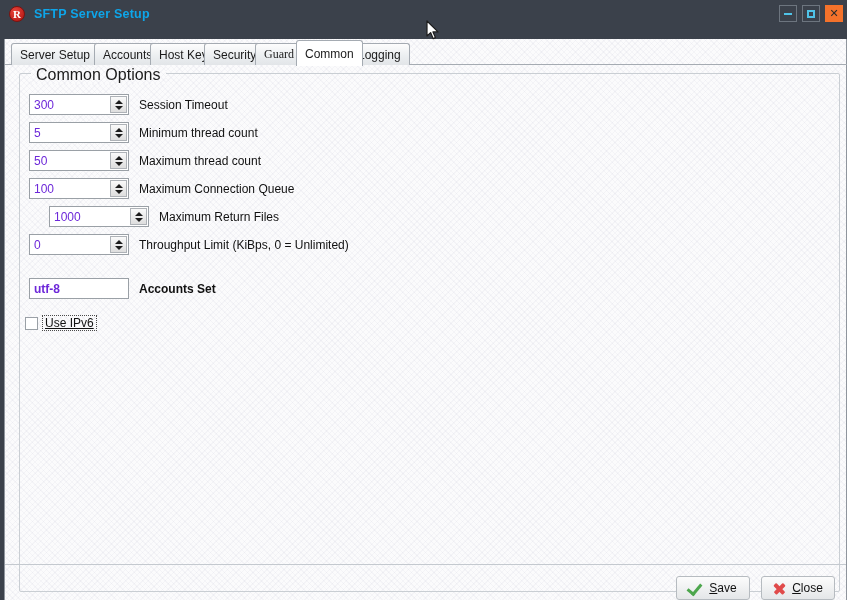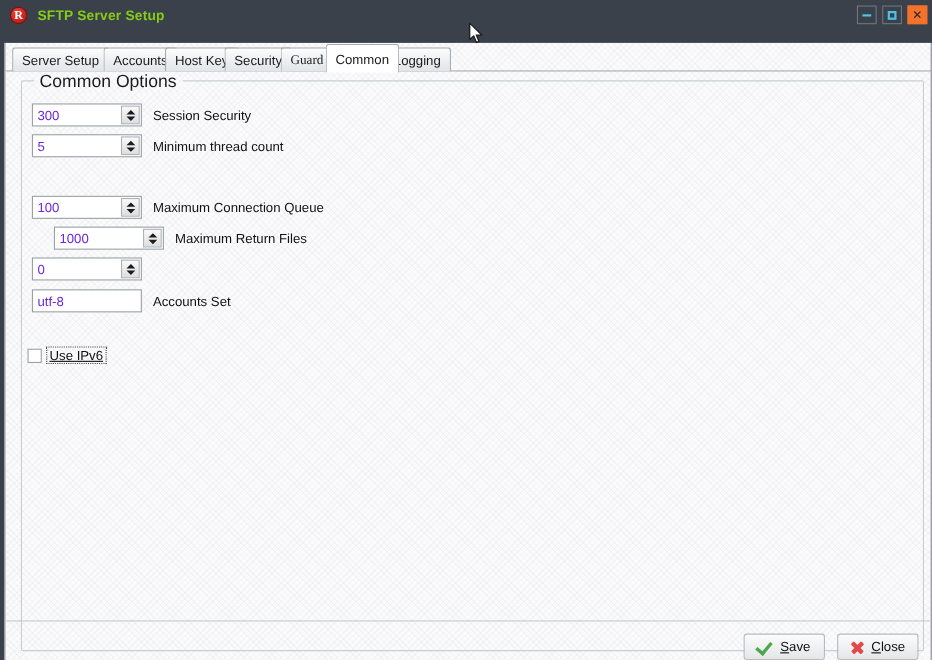--- a/index.html
+++ b/index.html
@@ -33,21 +33,21 @@
     border-radius: 50%;
     background: radial-gradient(circle at 35% 30%, #e8443a 0%, #c0211c 70%, #8c1410 100%);
     border: 1px solid #7d120f;
     color: #fff; font-size: 11px; font-weight: bold;
     line-height: 14px; text-align: center;
     font-family: "Liberation Serif", serif;
     flex: none;
   }
   #title-text {
     margin-left: 9px;
-    color: #84cc16;
+    color: #0ea5e9;
     font-size: 12.5px;
     font-weight: bold;
     letter-spacing: 0.2px;
   }
   #win-buttons {
     position: absolute; right: 6px; top: 5px;
     display: flex; gap: 5px;
   }
   .win-btn {
     width: 18px; height: 17px;
@@ -282,34 +282,44 @@
       <div id="groupbox-title">Common Options</div>
 
       <div class="row" style="top:20px;">
         <div class="field">
           <span class="field-value">300</span>
           <span class="spin">
             <i class="up"></i>
             <i class="down"></i>
           </span>
         </div>
-        <span class="row-label">Session Security</span>
+        <span class="row-label">Session Timeout</span>
       </div>
 
       <div class="row" style="top:48px;">
         <div class="field">
           <span class="field-value">5</span>
           <span class="spin">
             <i class="up"></i>
             <i class="down"></i>
           </span>
         </div>
         <span class="row-label">Minimum thread count</span>
       </div>
 
+      <div class="row" style="top:76px;">
+        <div class="field">
+          <span class="field-value">50</span>
+          <span class="spin">
+            <i class="up"></i>
+            <i class="down"></i>
+          </span>
+        </div>
+        <span class="row-label">Maximum thread count</span>
+      </div>
 
       <div class="row" style="top:104px;">
         <div class="field">
           <span class="field-value">100</span>
           <span class="spin">
             <i class="up"></i>
             <i class="down"></i>
           </span>
         </div>
         <span class="row-label">Maximum Connection Queue</span>
@@ -327,23 +337,24 @@
       </div>
 
       <div class="row" style="top:160px;">
         <div class="field">
           <span class="field-value">0</span>
           <span class="spin">
             <i class="up"></i>
             <i class="down"></i>
           </span>
         </div>
-      </div>
-
-      <div class="row" style="top:189px;">
+        <span class="row-label">Throughput Limit (KiBps, 0 = Unlimited)</span>
+      </div>
+
+      <div class="row" style="top:204px;font-weight:bold;">
         <div class="field">
           <span class="field-value">utf-8</span>
         </div>
         <span class="row-label">Accounts Set</span>
       </div>
     </div>
 
     <div id="ipv6-row">
       <span id="ipv6-box"></span>
       <span id="ipv6-label">Use IPv6</span>

